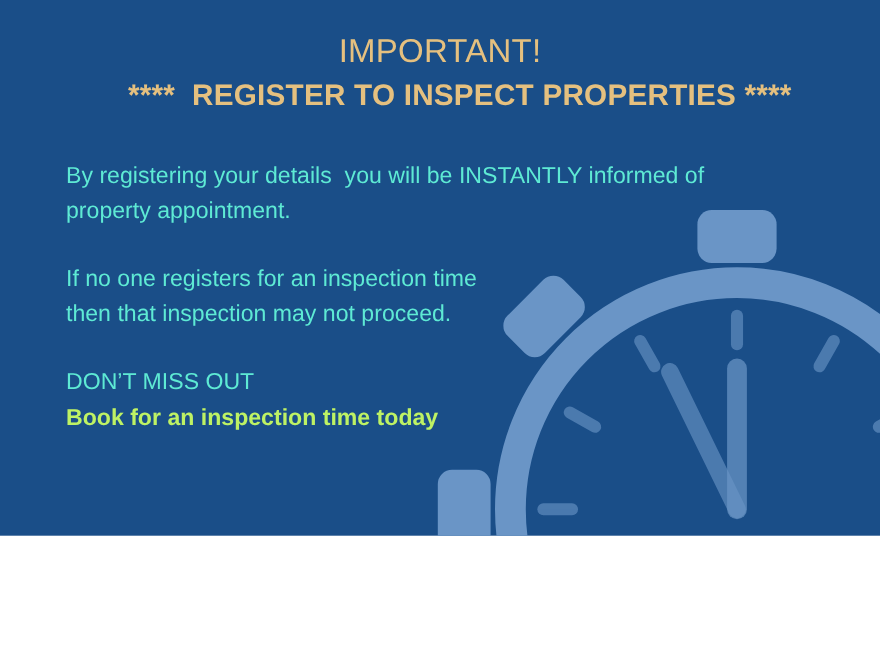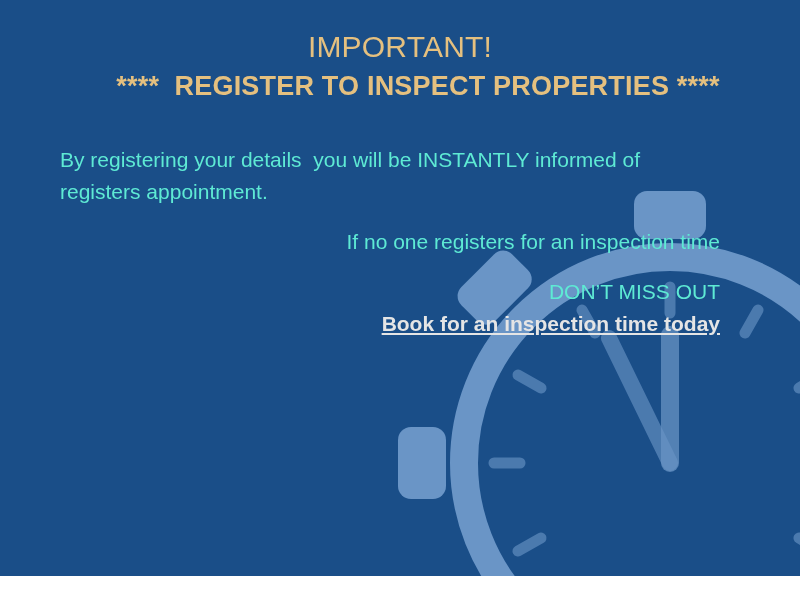--- a/index.html
+++ b/index.html
@@ -8,21 +8,21 @@
     padding: 0;
   }
   body {
     background: #ffffff;
     font-family: "Liberation Sans", sans-serif;
   }
 
   #slide {
     position: relative;
     width: 800px;
-    height: 576px;
+    height: 487px;
     overflow: hidden;
     background: #1a4e88;
   }
 
   
   #clock-graphic {
     position: absolute;
     left: 0;
     top: 0;
     width: 800px;
@@ -65,37 +65,35 @@
     top: 144px;
     width: 660px;
     z-index: 5;
   }
 
   .para {
     margin: 0;
   }
 
   .para + .para {
-    margin-top: 18px;
-    text-align: right;
+    margin-top: 30px;
   }
 
   .body-line {
     display: block;
     font-size: 21px;
     line-height: 32px;
     color: #5eead4;
     font-weight: 400;
     white-space: pre;
   }
 
   .body-line.gold {
-    color: #e5e5e5;
+    color: #bef264;
     font-weight: 700;
-    text-decoration: underline;
   }
 </style>
 </head>
 <body>
 
 <div id="slide">
 
   <svg id="clock-graphic" viewBox="0 0 800 600" aria-hidden="true">
     <defs>
       <clipPath id="slideClip">
@@ -161,25 +159,26 @@
 
   <div id="heading-block">
     <div class="heading-line-1">IMPORTANT!</div>
     <div class="heading-line-2">****  REGISTER TO INSPECT PROPERTIES ****</div>
   </div>
 
   <div id="body-block">
 
     <div class="para">
       <span class="body-line">By registering your details  you will be INSTANTLY informed of</span>
-      <span class="body-line">registers appointment.</span>
+      <span class="body-line">property appointment.</span>
     </div>
 
     <div class="para">
       <span class="body-line">If no one registers for an inspection time</span>
+      <span class="body-line">then that inspection may not proceed.</span>
     </div>
 
     <div class="para">
       <span class="body-line">DON’T MISS OUT</span>
       <span class="body-line gold">Book for an inspection time today</span>
     </div>
 
   </div>
 
 </div>

